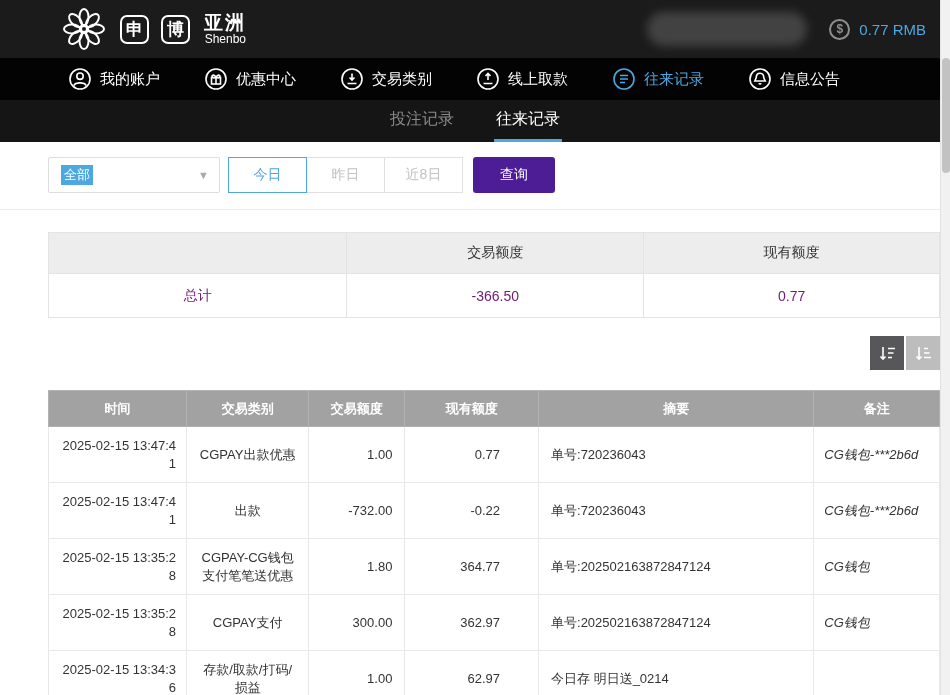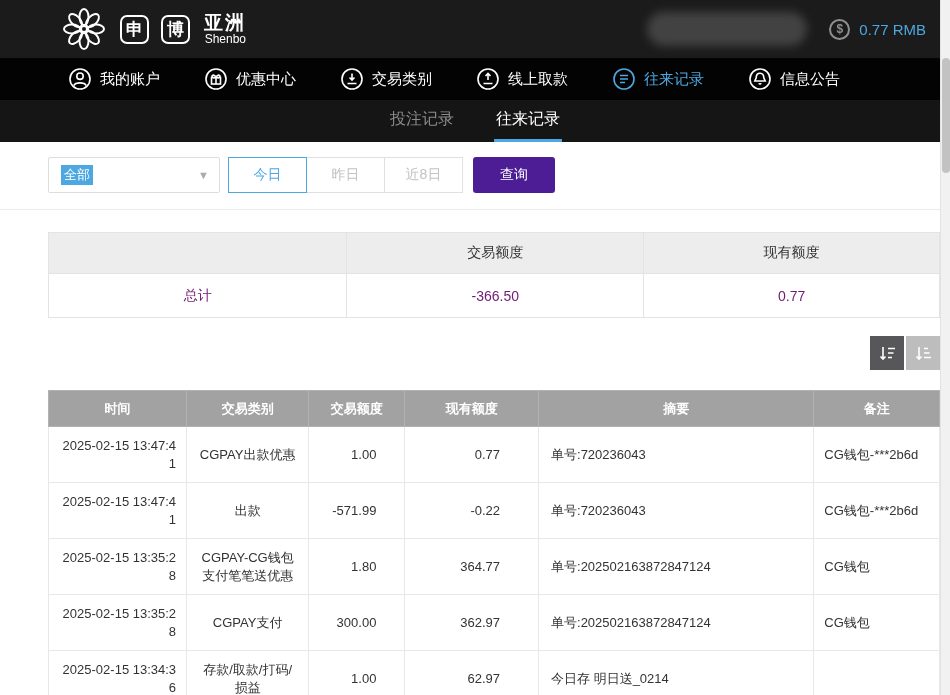--- a/index.html
+++ b/index.html
@@ -117,24 +117,24 @@
   }
   .data-table td {
     border: 1px solid #e8e8e8; padding: 10px 10px; color: #333; line-height: 1.35;
     word-break: break-all; background: #fff;
   }
   .data-table col.t1 { width: 15.5%; } .data-table col.t2 { width: 13.7%; }
   .data-table col.t3 { width: 10.8%; } .data-table col.t4 { width: 15%; }
   .data-table col.t5 { width: 30.9%; } .data-table col.t6 { width: 14.1%; }
   td.c-time { text-align: right; }
   td.c-type { text-align: center; }
-  td.c-amount { text-align: right; padding-right: 28px; }
+  td.c-amount { text-align: right; padding-right: 12px; }
   td.c-balance { text-align: right; padding-right: 38px; }
   td.c-summary { text-align: left; padding-left: 12px; }
-  td.c-remark { text-align: left; }
+  td.c-remark { text-align: left; font-style: italic; }
 
   
   .scrollbar {
     position: absolute; top: 0; right: 0; width: 10px; height: 695px;
     background: #f1f1f1; border-left: 1px solid #e3e3e3;
   }
   .scroll-thumb {
     position: absolute; top: 58px; left: 1px; width: 8px; height: 115px;
     background: #c2c2c2; border-radius: 4px;
   }
@@ -305,21 +305,21 @@
             <td class="c-type">CGPAY出款优惠</td>
             <td class="c-amount">1.00</td>
             <td class="c-balance">0.77</td>
             <td class="c-summary">单号:720236043</td>
             <td class="c-remark">CG钱包-***2b6d</td>
           </tr>
 
           <tr class="table-row">
             <td class="c-time">2025-02-15 13:47:41</td>
             <td class="c-type">出款</td>
-            <td class="c-amount">-571.99</td>
+            <td class="c-amount">-732.00</td>
             <td class="c-balance">-0.22</td>
             <td class="c-summary">单号:720236043</td>
             <td class="c-remark">CG钱包-***2b6d</td>
           </tr>
 
           <tr class="table-row">
             <td class="c-time">2025-02-15 13:35:28</td>
             <td class="c-type">CGPAY-CG钱包支付笔笔送优惠</td>
             <td class="c-amount">1.80</td>
             <td class="c-balance">364.77</td>

